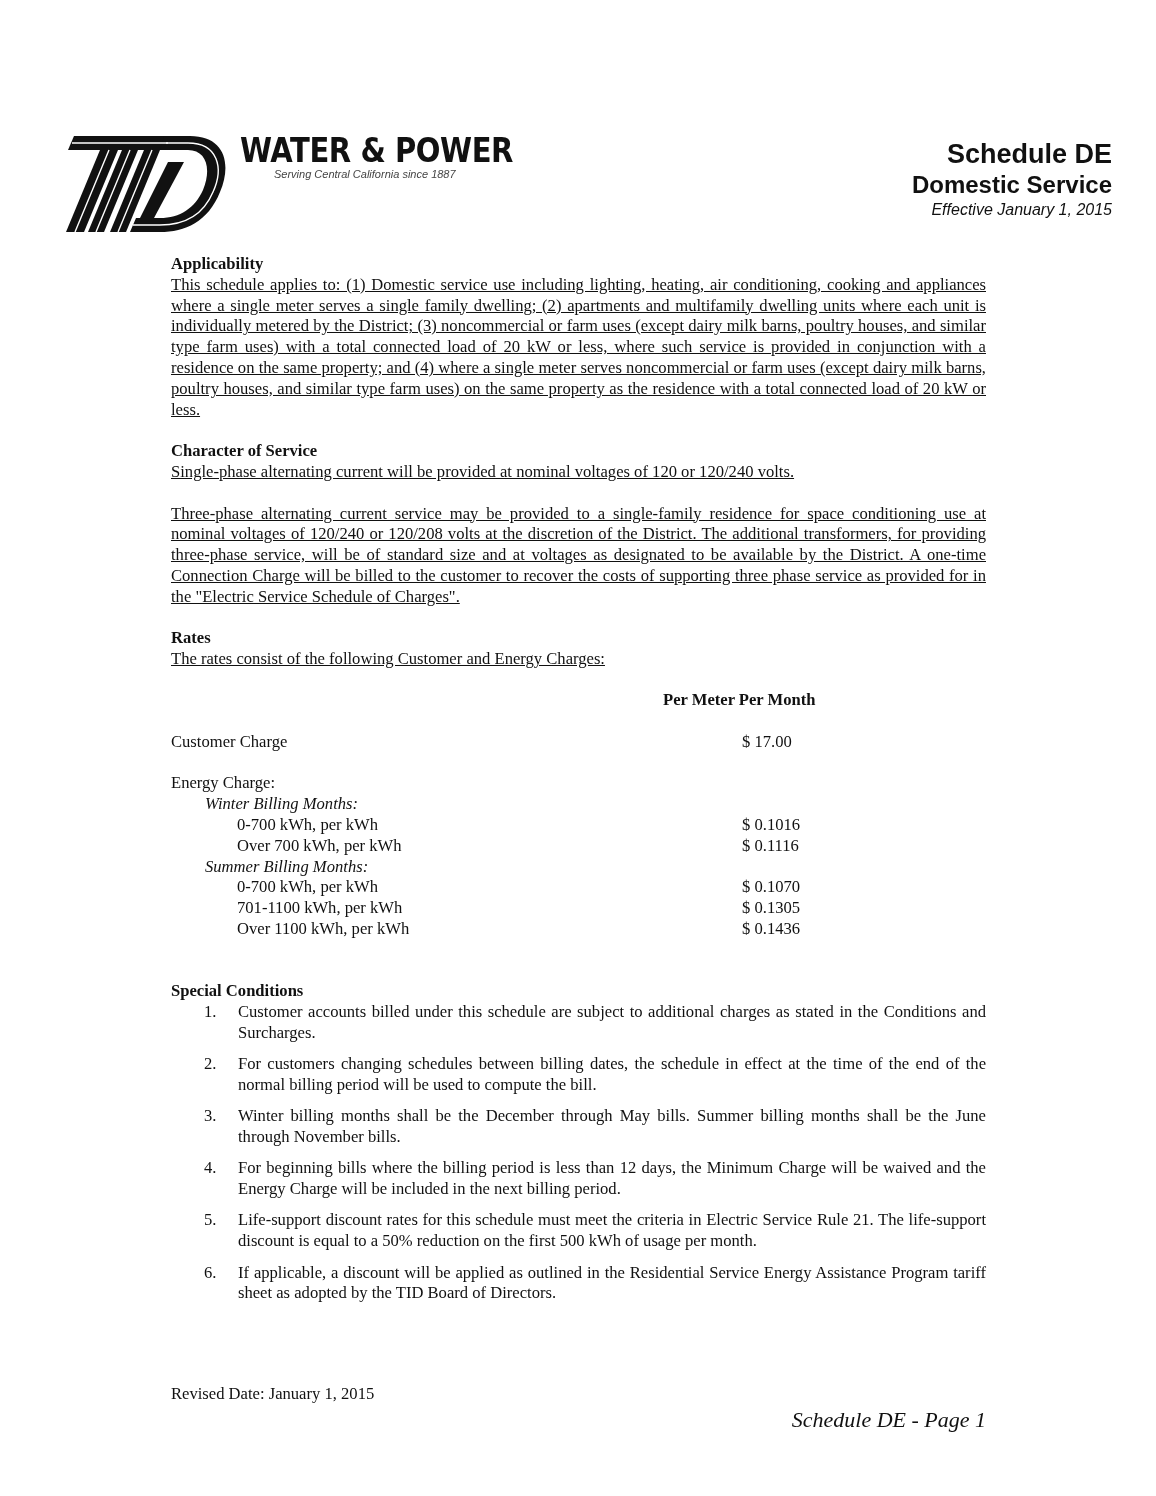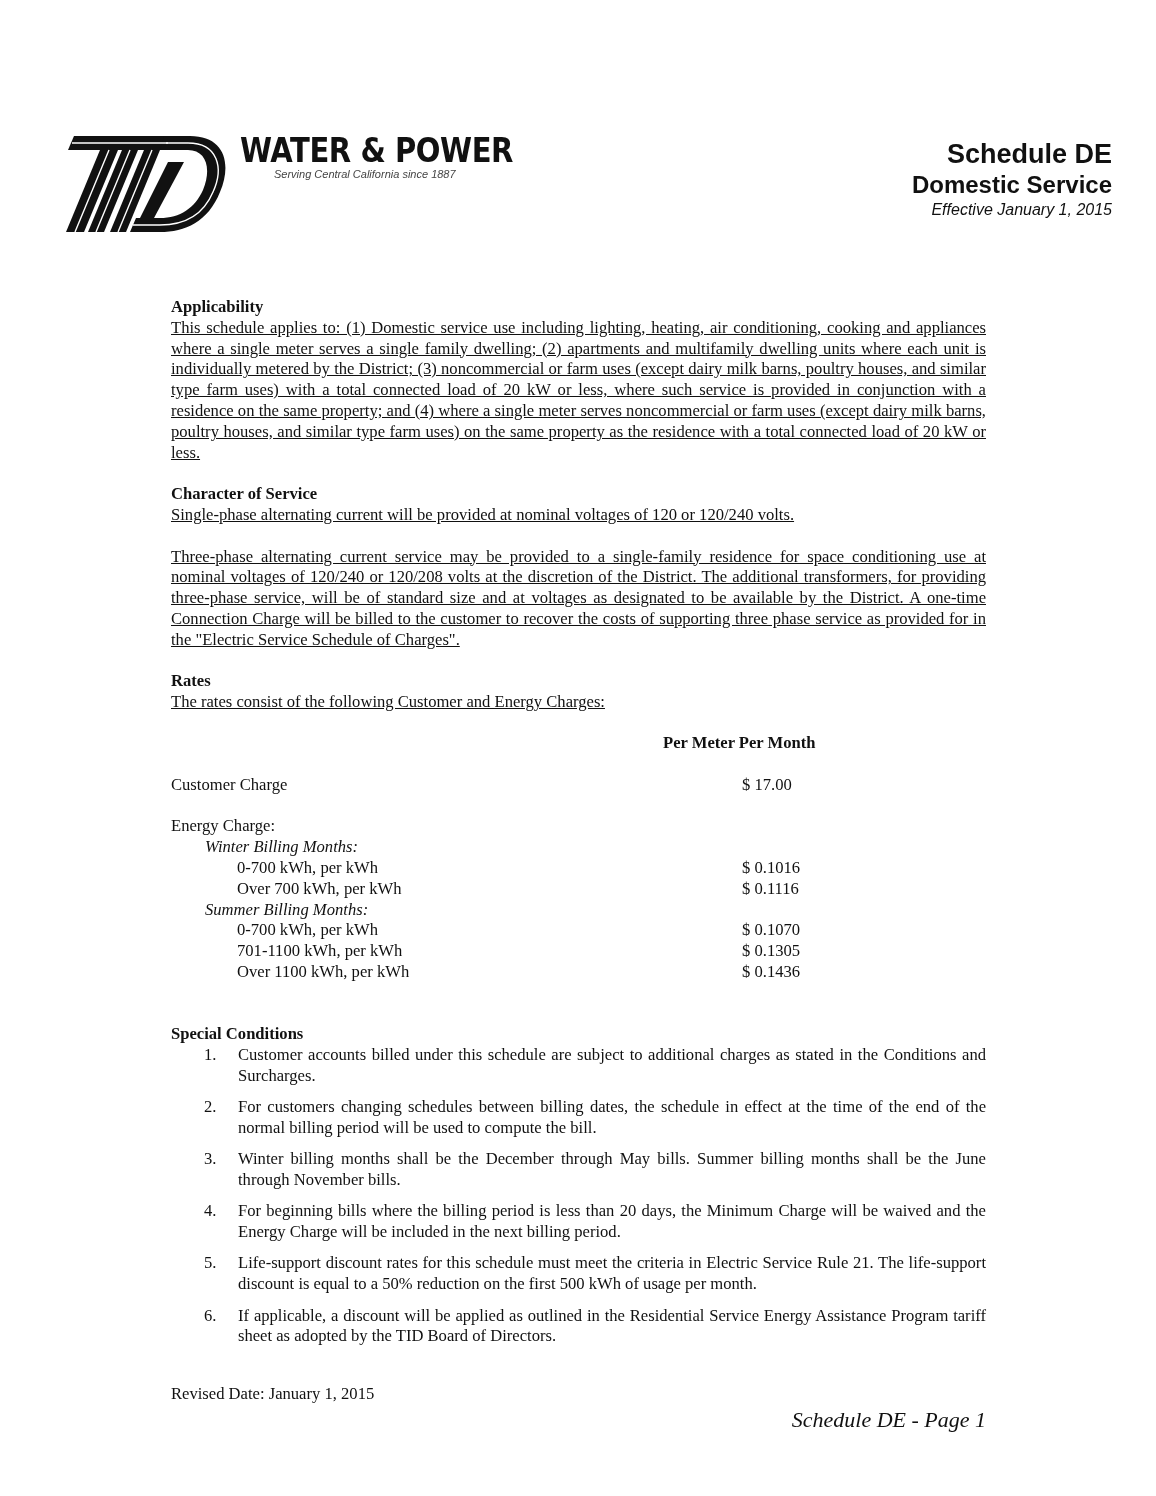--- a/index.html
+++ b/index.html
@@ -10,21 +10,21 @@
   .brand { position: absolute; left: 240px; top: 132px; }
   .brand-name { font-family: "DejaVu Sans", "Liberation Sans", sans-serif; font-weight: bold; font-size: 33px; letter-spacing: -0.5px; transform: scaleX(0.88); transform-origin: left top; line-height: 38px; color: #111; white-space: nowrap; }
   .brand-tag { font-family: "Liberation Sans", sans-serif; font-style: italic; font-size: 11px; color: #444; position: absolute; left: 34px; top: 36px; white-space: nowrap; }
 
   .title-block { position: absolute; right: 44px; top: 138px; text-align: right; font-family: "Liberation Sans", sans-serif; margin-left: 28px; }
   .title-1 { font-size: 27px; font-weight: bold; line-height: 32px; }
   .title-2 { font-size: 24px; font-weight: bold; line-height: 30px; }
   .title-3 { font-size: 16px; font-style: italic; line-height: 20px; }
 
   
-  .content { position: absolute; left: 171px; top: 254px; width: 815px; font-family: "Liberation Serif", serif; font-size: 16.6px; line-height: 20.8px; margin-top: 43px; }
+  .content { position: absolute; left: 171px; top: 254px; width: 815px; font-family: "Liberation Serif", serif; font-size: 16.6px; line-height: 20.8px; }
   .content h3 { margin: 0; font-size: 16.6px; font-weight: bold; line-height: 20.8px; }
   .content p { margin: 0; text-align: justify; text-decoration: underline; }
   .gap { height: 20.8px; }
 
   .rates-head { position: relative; height: 21px; margin-top: 20px; }
   .rates-head span { position: absolute; left: 492px; font-weight: bold; }
   .rate-row { position: relative; height: 20.8px; }
   .rate-row .lbl { position: absolute; left: 0; white-space: nowrap; }
   .rate-row .lbl.i1 { left: 34px; font-style: italic; }
   .rate-row .lbl.i2 { left: 66px; }
@@ -136,21 +136,21 @@
 
 
   <div class="gap"></div>
 
   <section>
     <h3>Special Conditions</h3>
     <ol class="cond">
       <li><span class="num">1.</span><span>Customer accounts billed under this schedule are subject to additional charges as stated in the Conditions and Surcharges.</span></li>
       <li><span class="num">2.</span><span>For customers changing schedules between billing dates, the schedule in effect at the time of the end of the normal billing period will be used to compute the bill.</span></li>
       <li><span class="num">3.</span><span>Winter billing months shall be the December through May bills.  Summer billing months shall be the June through November bills.</span></li>
-      <li><span class="num">4.</span><span>For beginning bills where the billing period is less than 20 days, the Minimum Charge will be waived and the Energy Charge will be included in the next billing period.</span></li>
+      <li><span class="num">4.</span><span>For beginning bills where the billing period is less than 12 days, the Minimum Charge will be waived and the Energy Charge will be included in the next billing period.</span></li>
       <li><span class="num">5.</span><span>Life-support discount rates for this schedule must meet the criteria in Electric Service Rule 21. The life-support discount is equal to a 50% reduction on the first 500 kWh of usage per month.</span></li>
       <li><span class="num">6.</span><span>If applicable, a discount will be applied as outlined in the Residential Service Energy Assistance Program tariff sheet as adopted by the TID Board of Directors.</span></li>
     </ol>
   </section>
 </div>
 
 <div class="revised">Revised Date:  January 1, 2015</div>
 <div class="pagenum">Schedule DE - Page 1</div>
 
 </body></html>

